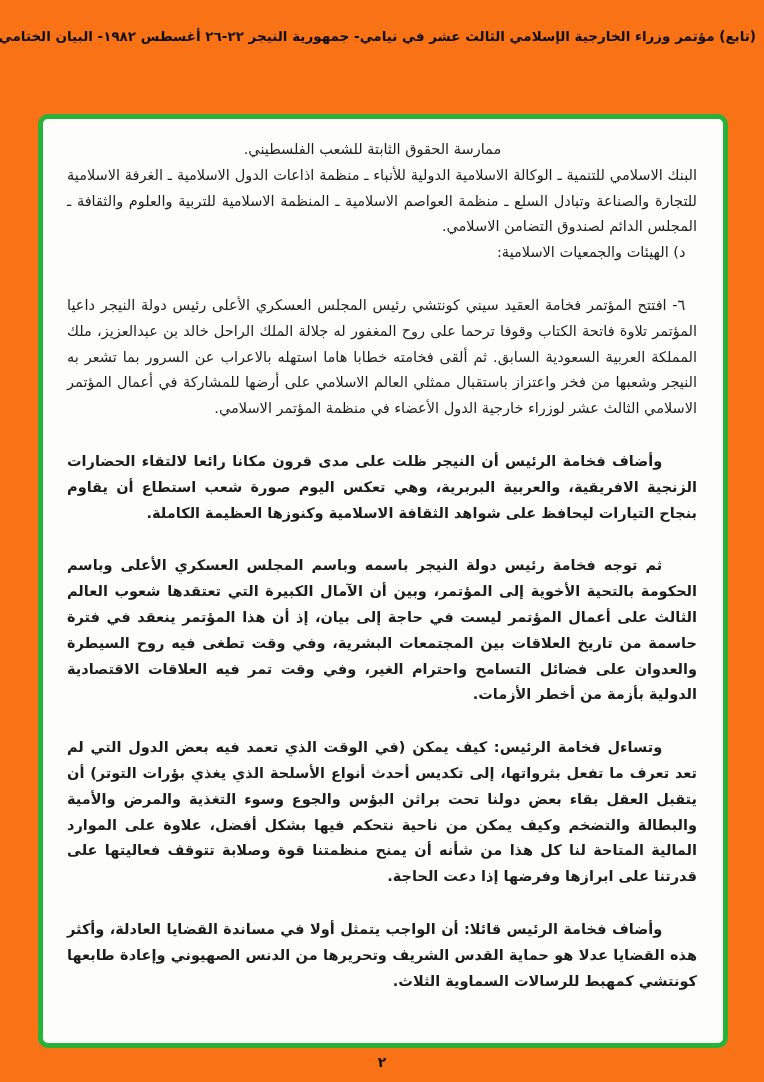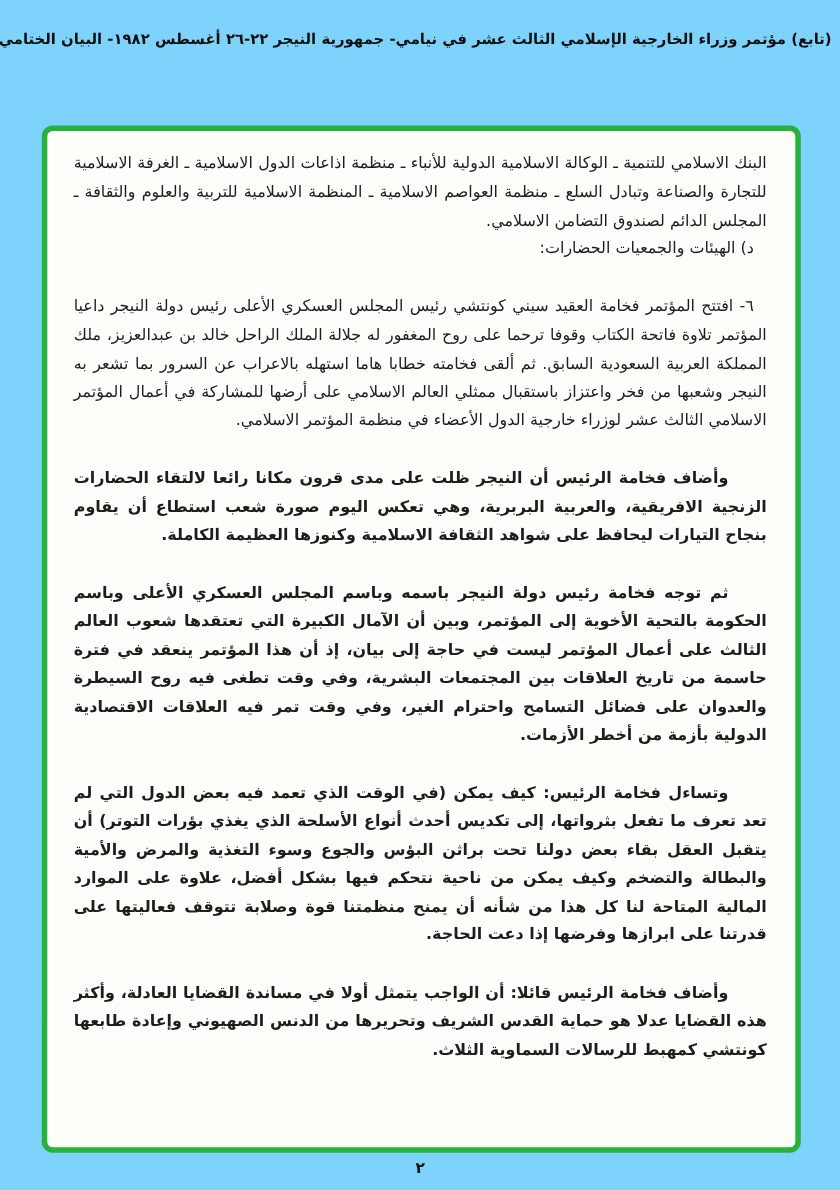--- a/index.html
+++ b/index.html
@@ -4,21 +4,21 @@
 <style>
   * { margin:0; padding:0; box-sizing:border-box; }
   html,body { width:764px; height:1082px; }
   body {
     background:#f6f6f2;
     font-family:"DejaVu Sans", sans-serif;
   }
   .page {
     position:relative;
     width:764px; height:1082px;
-    background:#7dd3fc;
+    background:#f97316;
     overflow:hidden;
   }
   .header-title {
     position:absolute;
     top:28px; left:8px; right:8px;
     direction:rtl;
     text-align:center;
     font-weight:bold;
     font-size:13.5px;
     letter-spacing:0.2px;
@@ -68,22 +68,23 @@
 </head>
 <body>
 
 <div class="page">
 
   <div class="header-title">(تابع) مؤتمر وزراء الخارجية الإسلامي الثالث عشر في نيامي- جمهورية النيجر ٢٢-٢٦ أغسطس ١٩٨٢- البيان الختامي</div>
 
 
   <div class="doc-frame" style="border-color: rgb(41, 178, 58);">
     <div class="doc-text">
+      <p class="para indent-xl">ممارسة الحقوق الثابتة للشعب الفلسطيني.</p>
       <p class="para">البنك الاسلامي للتنمية ـ الوكالة الاسلامية الدولية للأنباء ـ منظمة اذاعات الدول الاسلامية ـ الغرفة الاسلامية للتجارة والصناعة وتبادل السلع ـ منظمة العواصم الاسلامية ـ المنظمة الاسلامية للتربية والعلوم والثقافة ـ المجلس الدائم لصندوق التضامن الاسلامي.</p>
-      <p class="para indent-sm">د) الهيئات والجمعيات الحضارات:</p>
+      <p class="para indent-sm">د) الهيئات والجمعيات الاسلامية:</p>
       <p class="para gap indent-sm">٦- افتتح المؤتمر فخامة العقيد سيني كونتشي رئيس المجلس العسكري الأعلى رئيس دولة النيجر داعيا المؤتمر تلاوة فاتحة الكتاب وقوفا ترحما على روح المغفور له جلالة الملك الراحل خالد بن عبدالعزيز، ملك المملكة العربية السعودية السابق. ثم ألقى فخامته خطابا هاما استهله بالاعراب عن السرور بما تشعر به النيجر وشعبها من فخر واعتزاز باستقبال ممثلي العالم الاسلامي على أرضها للمشاركة في أعمال المؤتمر الاسلامي الثالث عشر لوزراء خارجية الدول الأعضاء في منظمة المؤتمر الاسلامي.</p>
       <p class="para gap indent-md">وأضاف فخامة الرئيس أن النيجر ظلت على مدى قرون مكانا رائعا لالتقاء الحضارات الزنجية الافريقية، والعربية البربرية، وهي تعكس اليوم صورة شعب استطاع أن يقاوم بنجاح التيارات ليحافظ على شواهد الثقافة الاسلامية وكنوزها العظيمة الكاملة.</p>
       <p class="para gap indent-md">ثم توجه فخامة رئيس دولة النيجر باسمه وباسم المجلس العسكري الأعلى وباسم الحكومة بالتحية الأخوية إلى المؤتمر، وبين أن الآمال الكبيرة التي تعتقدها شعوب العالم الثالث على أعمال المؤتمر ليست في حاجة إلى بيان، إذ أن هذا المؤتمر ينعقد في فترة حاسمة من تاريخ العلاقات بين المجتمعات البشرية، وفي وقت تطغى فيه روح السيطرة والعدوان على فضائل التسامح واحترام الغير، وفي وقت تمر فيه العلاقات الاقتصادية الدولية بأزمة من أخطر الأزمات.</p>
       <p class="para gap indent-md">وتساءل فخامة الرئيس: كيف يمكن (في الوقت الذي تعمد فيه بعض الدول التي لم تعد تعرف ما تفعل بثرواتها، إلى تكديس أحدث أنواع الأسلحة الذي يغذي بؤرات التوتر) أن يتقبل العقل بقاء بعض دولنا تحت براثن البؤس والجوع وسوء التغذية والمرض والأمية والبطالة والتضخم وكيف يمكن من ناحية نتحكم فيها بشكل أفضل، علاوة على الموارد المالية المتاحة لنا كل هذا من شأنه أن يمنح منظمتنا قوة وصلابة تتوقف فعاليتها على قدرتنا على ابرازها وفرضها إذا دعت الحاجة.</p>
       <p class="para gap indent-md">وأضاف فخامة الرئيس قائلا: أن الواجب يتمثل أولا في مساندة القضايا العادلة، وأكثر هذه القضايا عدلا هو حماية القدس الشريف وتحريرها من الدنس الصهيوني وإعادة طابعها كونتشي كمهبط للرسالات السماوية الثلاث.</p>
     </div>
   </div>
 
   <div class="page-number">٢</div>
 

